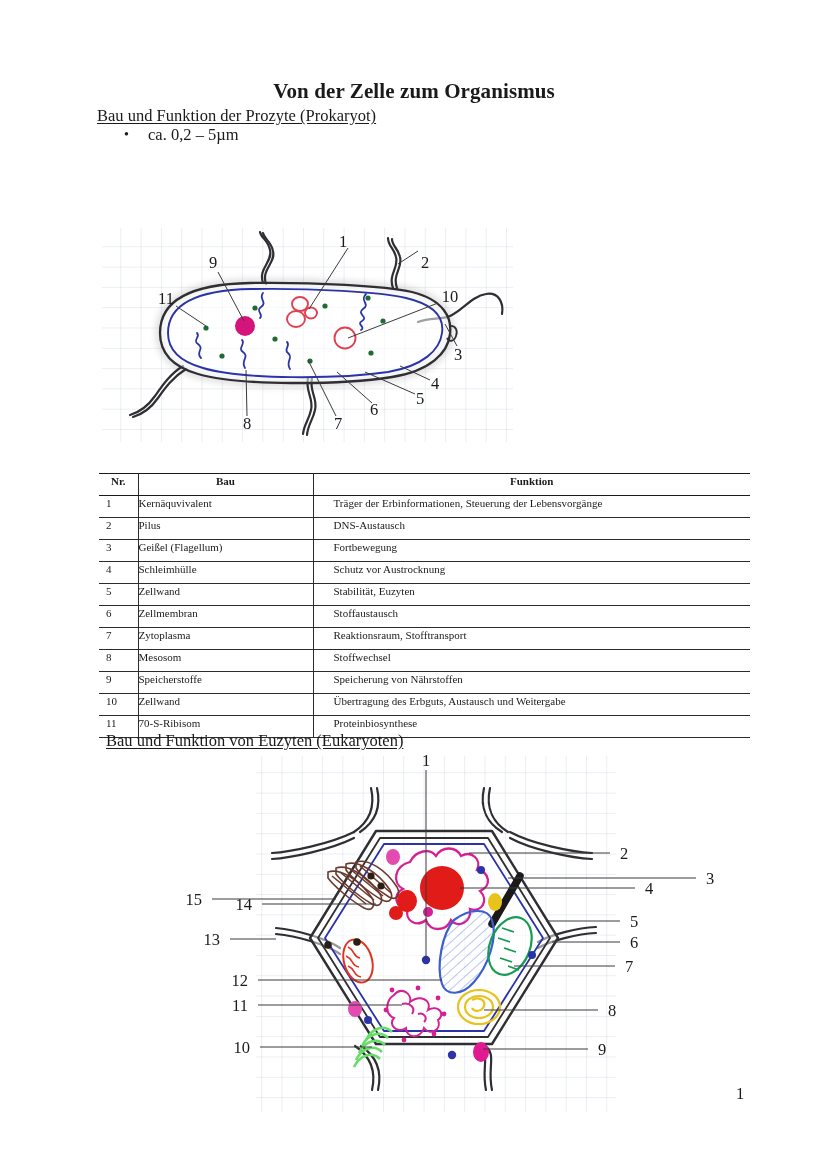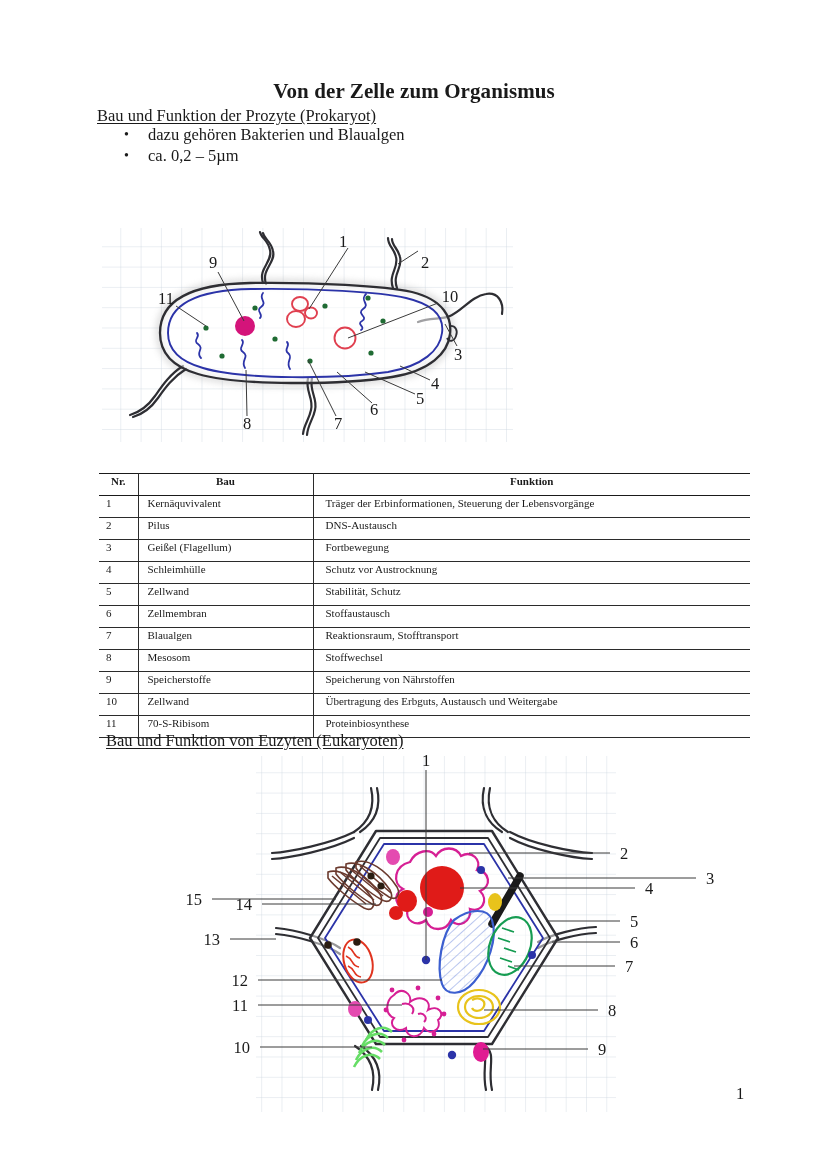--- a/index.html
+++ b/index.html
@@ -98,25 +98,25 @@
   .col-nr      { width: 39px;  }
   .col-bau     { width: 175px; }
   .col-funktion{ width: 437px; }
   .data-table td.cell-nr {
     text-align: left;
     padding-left: 7px;
     border-right: 1px solid #2b2b2b;
   }
   .data-table th.cell-nr { border-right: 1px solid #2b2b2b; }
   .data-table td.cell-bau {
-    padding-left: 9px;
+    padding-left: 0;
     border-right: 1px solid #2b2b2b;
   }
   .data-table th.cell-bau { border-right: 1px solid #2b2b2b; margin-left: 12px; }
-  .data-table td.cell-funktion { padding-left: 12px; }
+  .data-table td.cell-funktion { padding-left: 20px; }
 
   
   .figure { position: absolute; }
   .figure svg { display: block; }
 
   #figure-prokaryote { left: 100px; top: 226px; width: 415px; height: 218px; }
   #figure-eukaryote  { left: 180px; top: 752px; width: 560px; height: 362px; }
 
   
   .page-number {
@@ -129,21 +129,20 @@
 </head>
 <body>
 
 <div class="page">
 
   <div class="doc-title">Von der Zelle zum Organismus</div>
 
   <div class="section-heading" id="heading-prokaryot">Bau und Funktion der Prozyte (Prokaryot)</div>
 
   <ul class="bullet-list">
-    <li class="bullet-item">dazu gehören Bakterien und Blaualgen</li>
     <li class="bullet-item">ca. 0,2 – 5µm</li>
   </ul>
 
   <div class="figure" id="figure-prokaryote">
     <svg viewBox="0 0 415 218" width="415" height="218" xmlns="http://www.w3.org/2000/svg">
       <defs>
         <pattern id="grid-pro" width="20.3" height="20.3" patternUnits="userSpaceOnUse">
           <path d="M 20.3 0 L 0 0 0 20.3" fill="none" stroke="#ccd4e0" stroke-width="0.8"></path>
         </pattern>
         <filter id="halo-pro" x="-25%" y="-25%" width="150%" height="150%">
@@ -270,30 +269,30 @@
         <td class="cell-funktion">Fortbewegung</td>
       </tr>
       <tr>
         <td class="cell-nr">4</td>
         <td class="cell-bau">Schleimhülle</td>
         <td class="cell-funktion">Schutz vor Austrocknung</td>
       </tr>
       <tr>
         <td class="cell-nr">5</td>
         <td class="cell-bau">Zellwand</td>
-        <td class="cell-funktion">Stabilität, Schutz</td>
+        <td class="cell-funktion">Stabilität, Euzyten</td>
       </tr>
       <tr>
         <td class="cell-nr">6</td>
         <td class="cell-bau">Zellmembran</td>
         <td class="cell-funktion">Stoffaustausch</td>
       </tr>
       <tr>
         <td class="cell-nr">7</td>
-        <td class="cell-bau">Blaualgen</td>
+        <td class="cell-bau">Zytoplasma</td>
         <td class="cell-funktion">Reaktionsraum, Stofftransport</td>
       </tr>
       <tr>
         <td class="cell-nr">8</td>
         <td class="cell-bau">Mesosom</td>
         <td class="cell-funktion">Stoffwechsel</td>
       </tr>
       <tr>
         <td class="cell-nr">9</td>
         <td class="cell-bau">Speicherstoffe</td>

